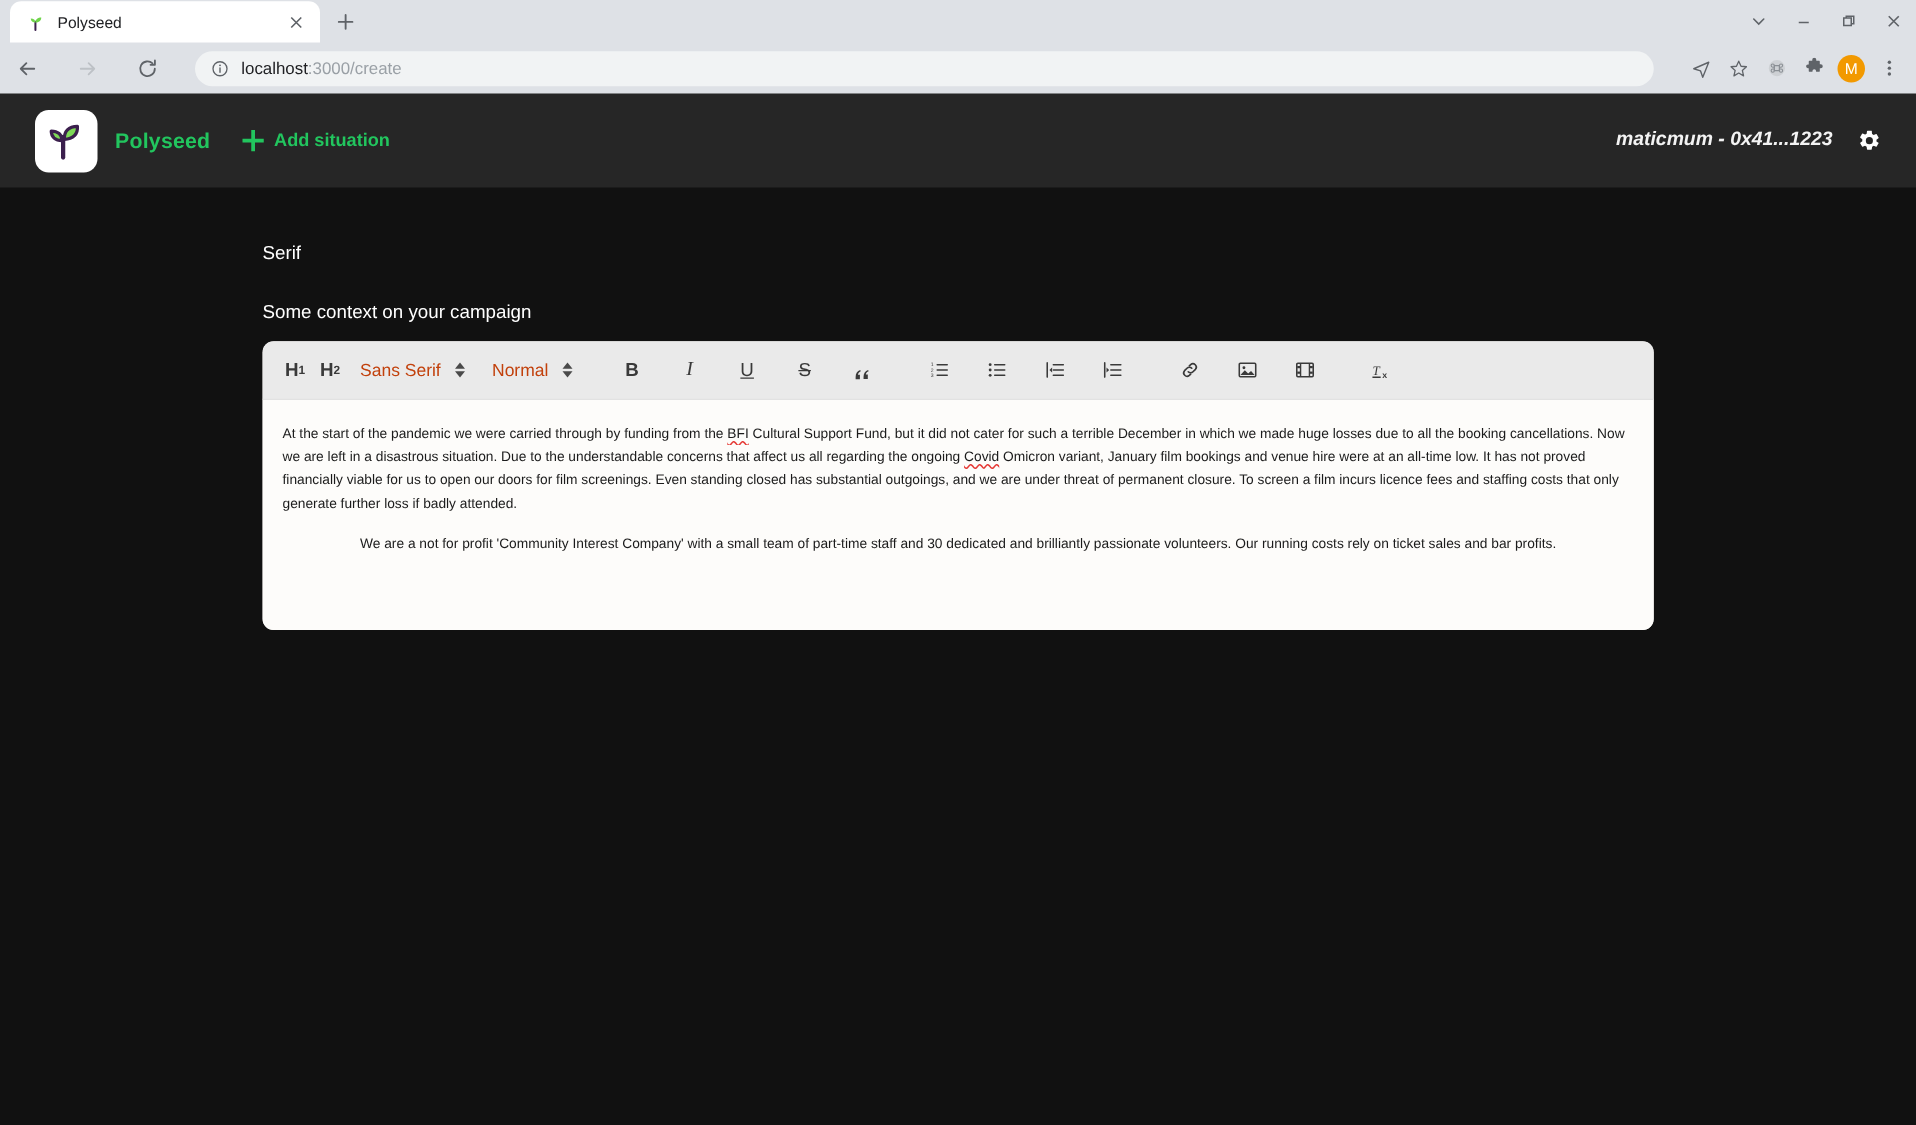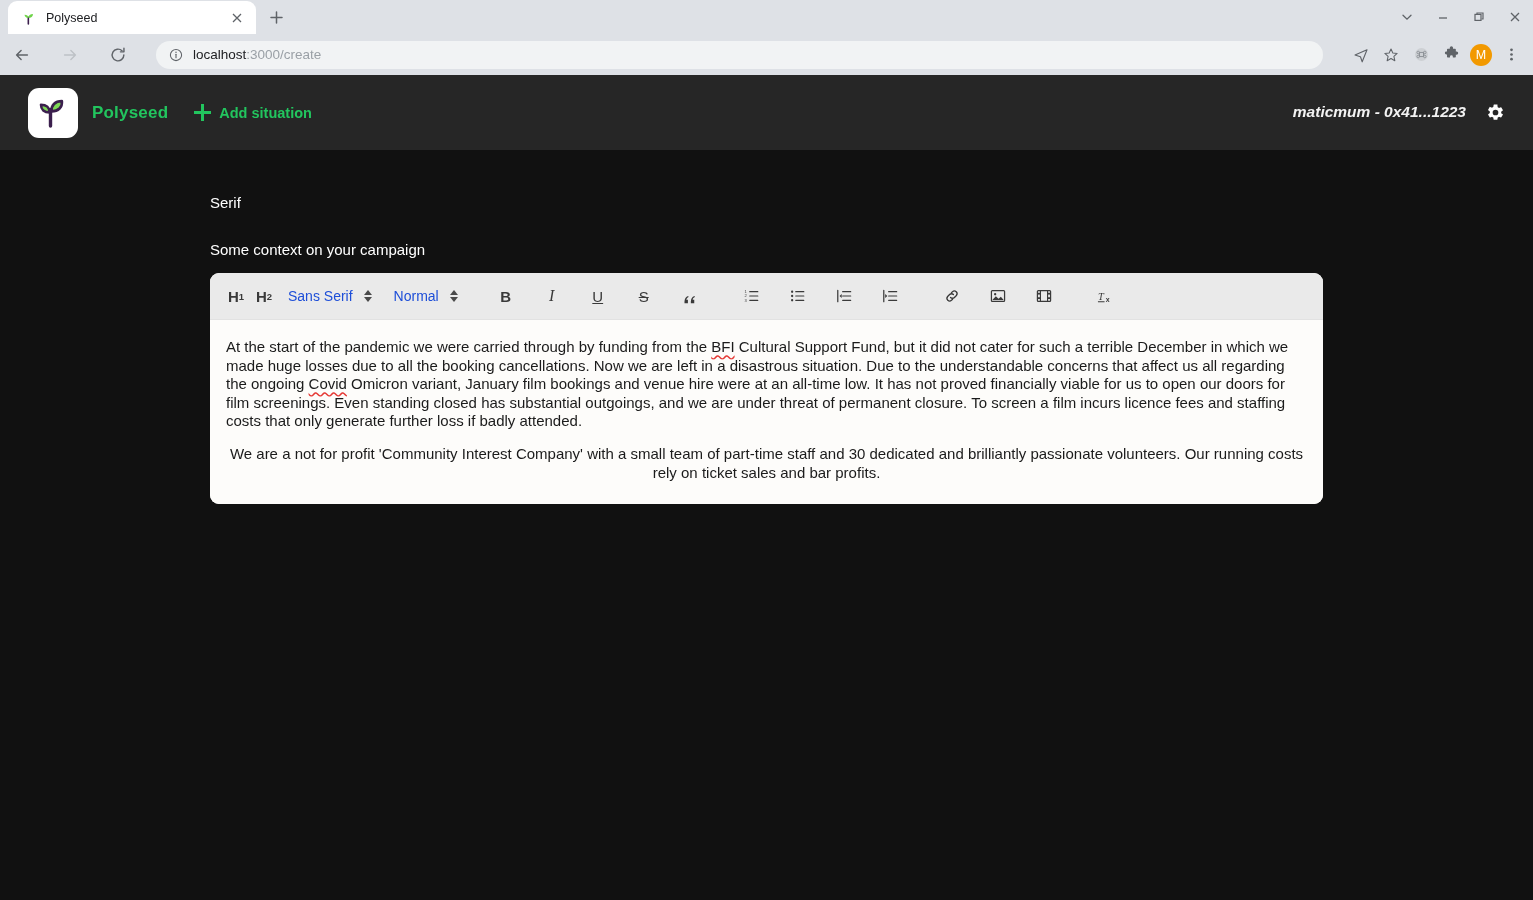--- a/index.html
+++ b/index.html
@@ -159,21 +159,21 @@
   }
   .tb-btn {
     width: 26px; height: 26px;
     display: flex; align-items: center; justify-content: center;
     color: #444444; margin: 0 1px;
   }
   .h-btn { font-size: 15px; font-weight: bold; color: #3a3a3a; }
   .h-btn sub { font-size: 9.5px; font-weight: bold; }
   .sel-box {
     display: flex; align-items: center; gap: 11px;
-    margin-left: 10px; color: #1d4ed8; font-size: 14px;
+    margin-left: 10px; color: #c2410c; font-size: 14px;
   }
   .sel-box.normal { margin-left: 22px; align-items: center; }
   .sel-label { white-space: nowrap; }
   .spin { display: flex; flex-direction: column; gap: 2px; color: #4a4a4a; }
   .spin .up, .spin .dn { width: 0; height: 0; border-left: 4.5px solid transparent; border-right: 4.5px solid transparent; }
   .spin .up { border-bottom: 5px solid #4a4a4a; }
   .spin .dn { border-top: 5px solid #4a4a4a; }
   .gap-18 { width: 18px; }
   .gap-34 { width: 34px; }
   .fmt { font-size: 15px; color: #3a3a3a; }
@@ -182,21 +182,21 @@
   .fmt.u { text-decoration: underline; }
   .fmt.s { text-decoration: line-through; }
   .quote { font-size: 19px; font-weight: bold; color: #3a3a3a; line-height: 0.6; padding-top: 7px; }
 
   .editor-body {
     padding: 18px 16px 22px 16px;
     min-height: 184px;
     background: #fdfcfa;
   }
   .editor-body p {
-    font-size: 15px; line-height: 18.6px; color: #1b1b1b;
+    font-size: 11px; line-height: 18.6px; color: #1b1b1b;
     text-align: left;
   }
   .editor-body p + p { margin-top: 14px; text-align: center; }
   .spell {
     text-decoration: underline wavy #e53935;
     text-decoration-skip-ink: none;
     text-underline-offset: 2px;
   }
 
   .actions { display: flex; justify-content: flex-end; margin-top: 23px; }

